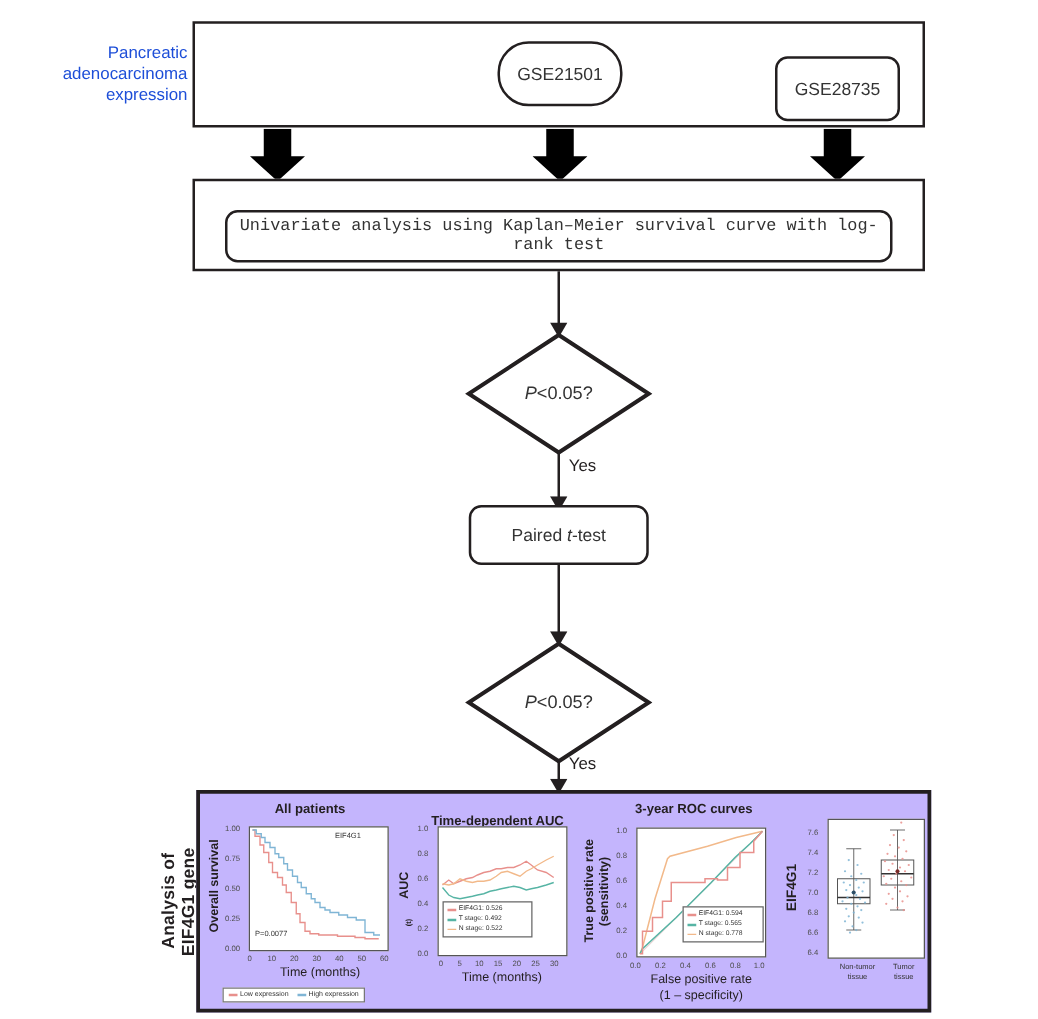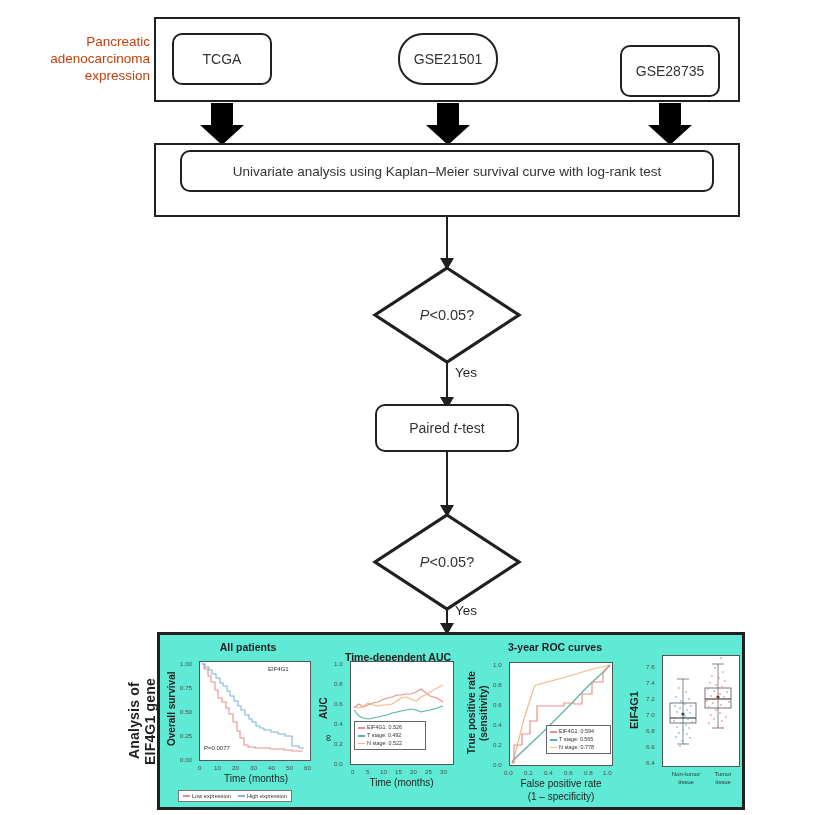--- a/index.html
+++ b/index.html
@@ -29,21 +29,21 @@
     font-size:14px;
     color:#333;
     text-align:center;
   }
 
   
   .side-caption{
     font-size:13.5px;
     line-height:1.25;
     text-align:right;
-    color:#c2410c;
+    color:#1d4ed8;
   }
 
   
   .block-arrow{
     width:44px;height:42px;
   }
 
   
   .diamond-wrap{width:150px;height:100px;}
   .diamond-label{
@@ -53,21 +53,21 @@
   }
   .ital{font-style:italic;}
 
   
   .vline{background:#231f20;width:2px;}
   .yes-label{font-size:13.5px;color:#231f20;}
 
   
   .results-panel{
     border:3px solid #231f20;
-    background:#5eead4;
+    background:#c4b5fd;
     box-sizing:border-box;
   }
   .vert-title{
     font-size:14px;font-weight:bold;line-height:1.15;
     color:#231f20;
     writing-mode:vertical-rl;
     transform:rotate(180deg);
     text-align:center;
     letter-spacing:0.2px;
   }
@@ -116,23 +116,20 @@
 <div class="stage">
 
   <div class="abs side-caption" style="left:50px;top:34px;width:100px;">
     <div>Pancreatic</div>
     <div>adenocarcinoma</div>
     <div>expression</div>
   </div>
 
   <div class="abs outer-box" style="left:154px;top:17px;width:586px;height:85px;">
   </div>
-  <div class="abs round-box" style="left:172px;top:33px;width:100px;height:52px;">
-    <span>TCGA</span>
-  </div>
   <div class="abs round-box" style="left:398px;top:33px;width:100px;height:52px;border-radius:25px;">
     <span>GSE21501</span>
   </div>
   <div class="abs round-box" style="left:620px;top:45px;width:100px;height:52px;">
     <span>GSE28735</span>
   </div>
 
   <div class="abs" style="left:200px;top:103px;">
     <svg class="block-arrow" viewBox="0 0 44 42">
         <polygon points="11,0 33,0 33,22 44,22 22,42 0,22 11,22" fill="#000"></polygon>
@@ -143,21 +140,21 @@
         <polygon points="11,0 33,0 33,22 44,22 22,42 0,22 11,22" fill="#000"></polygon>
       </svg>
   </div>
   <div class="abs" style="left:648px;top:103px;">
     <svg class="block-arrow" viewBox="0 0 44 42">
         <polygon points="11,0 33,0 33,22 44,22 22,42 0,22 11,22" fill="#000"></polygon>
       </svg>
   </div>
 
   <div class="abs outer-box" style="left:154px;top:143px;width:586px;height:74px;"></div>
-  <div class="abs round-box" style="left:180px;top:150px;width:534px;height:42px;font-size:13.5px;">
+  <div class="abs round-box" style="left:180px;top:168px;width:534px;height:42px;font-size:13.5px;font-family:Liberation Mono, monospace;">
     <span>Univariate analysis using Kaplan–Meier survival curve with log-rank test</span>
   </div>
 
   <div class="abs vline" style="left:446px;top:217px;height:48px;"></div>
   <div class="abs" style="left:440px;top:258px;">
     <svg width="14" height="12" viewBox="0 0 14 12">
         <polygon points="7,12 0,0 14,0" fill="#231f20"></polygon>
       </svg>
   </div>
 

